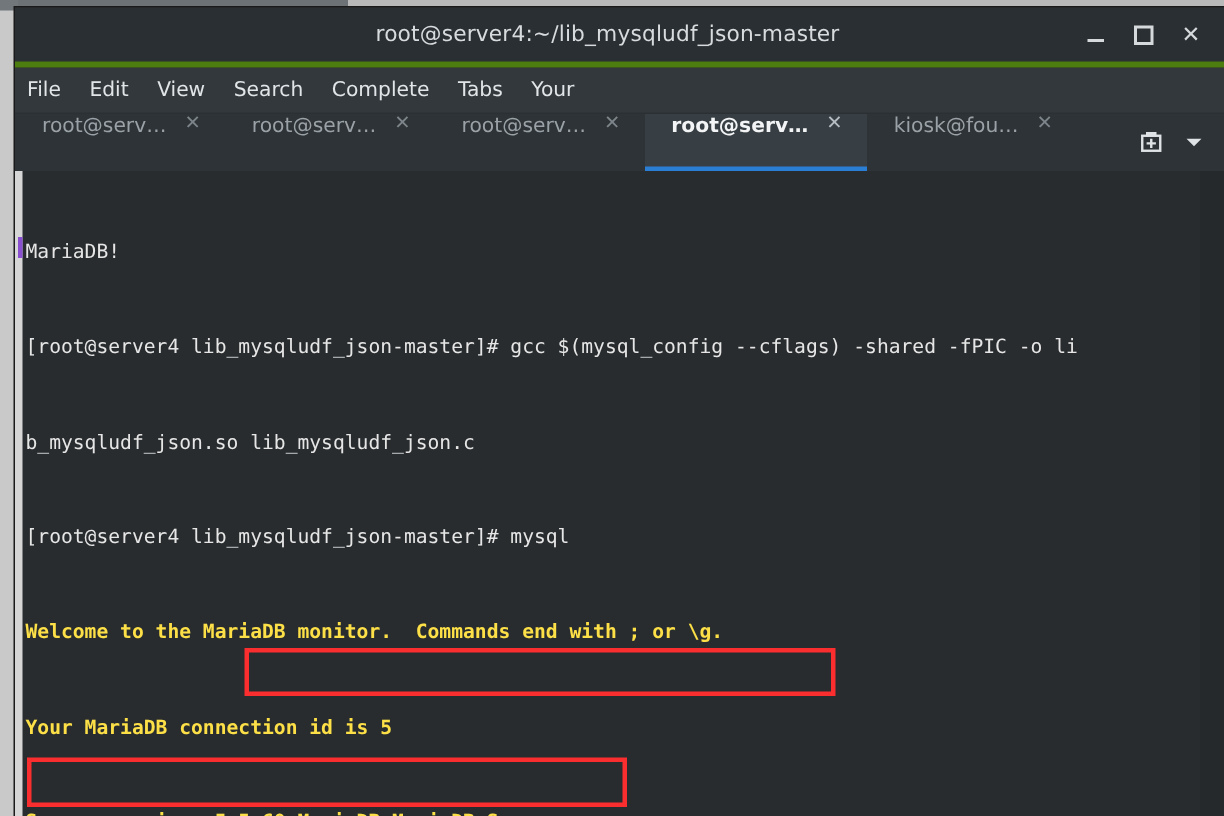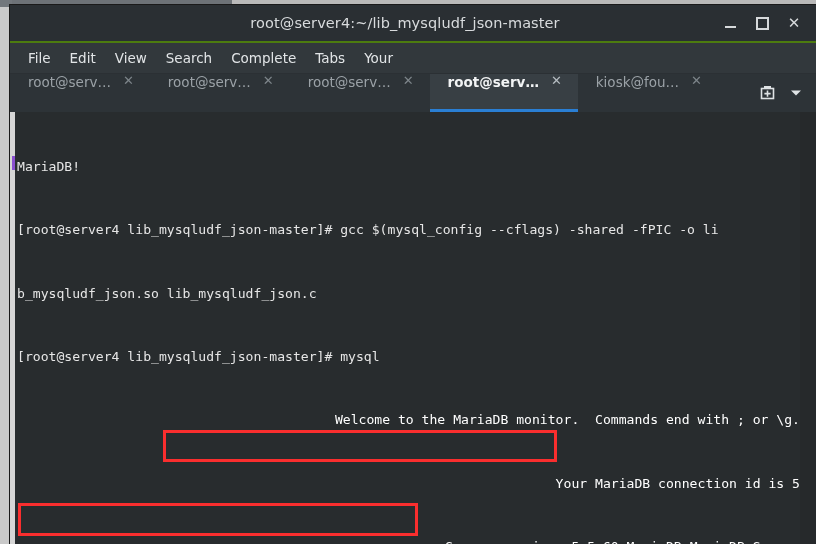--- a/index.html
+++ b/index.html
@@ -43,21 +43,21 @@
     background: #2b2b2b;
     display: flex;
     flex-direction: column;
     box-shadow: 0 0 0 1px #1a1a1a;
   }
 
   
   .titlebar {
     height: 36px;
     background: #2a2f33;
-    border-bottom: 2px solid #4d7c0f;
+    border-bottom: 4px solid #4d7c0f;
     display: flex;
     align-items: center;
     position: relative;
     flex: none;
   }
   .title-text {
     flex: 1;
     text-align: center;
     color: #d8dbdd;
     font-family: "DejaVu Sans", "Liberation Sans", sans-serif;
@@ -97,21 +97,20 @@
     line-height: 1;
     font-weight: 600;
   }
 
   
   .menubar {
     height: 30px;
     background: #32383c;
     display: flex;
     align-items: center;
-    padding-left: 10px;
     gap: 3px;
     flex: none;
     border-bottom: 1px solid #2b3034;
   }
   .menu-item {
     color: #e2e5e7;
     font-family: "DejaVu Sans", "Liberation Sans", sans-serif;
     font-size: 13.5px;
     padding: 3px 8px;
     border-radius: 2px;
@@ -215,21 +214,21 @@
     left: 5px; top: 0; right: 16px; bottom: 0;
     padding: 2px 0 0 2px;
     color: #e6e6e6;
     font-family: "DejaVu Sans Mono", "Liberation Mono", monospace;
     font-size: 13.1px;
     line-height: 21.1px;
     white-space: pre;
     letter-spacing: 0px;
   }
   .term-line { height: 21.1px; }
-  .bold { font-weight: normal; color: #ffffff; text-align: right; }
+  .bold { font-weight: bold; color: #fde047; }
 
   
   .hl {
     position: absolute;
     border: 3px solid #fa2e2e;
     box-sizing: border-box;
     pointer-events: none;
   }
   #hl-show   { left: 153px; top: 318px; width: 394px; height: 32px; }
   #hl-plugin { left: 8px;   top: 391px; width: 400px; height: 33px; }

